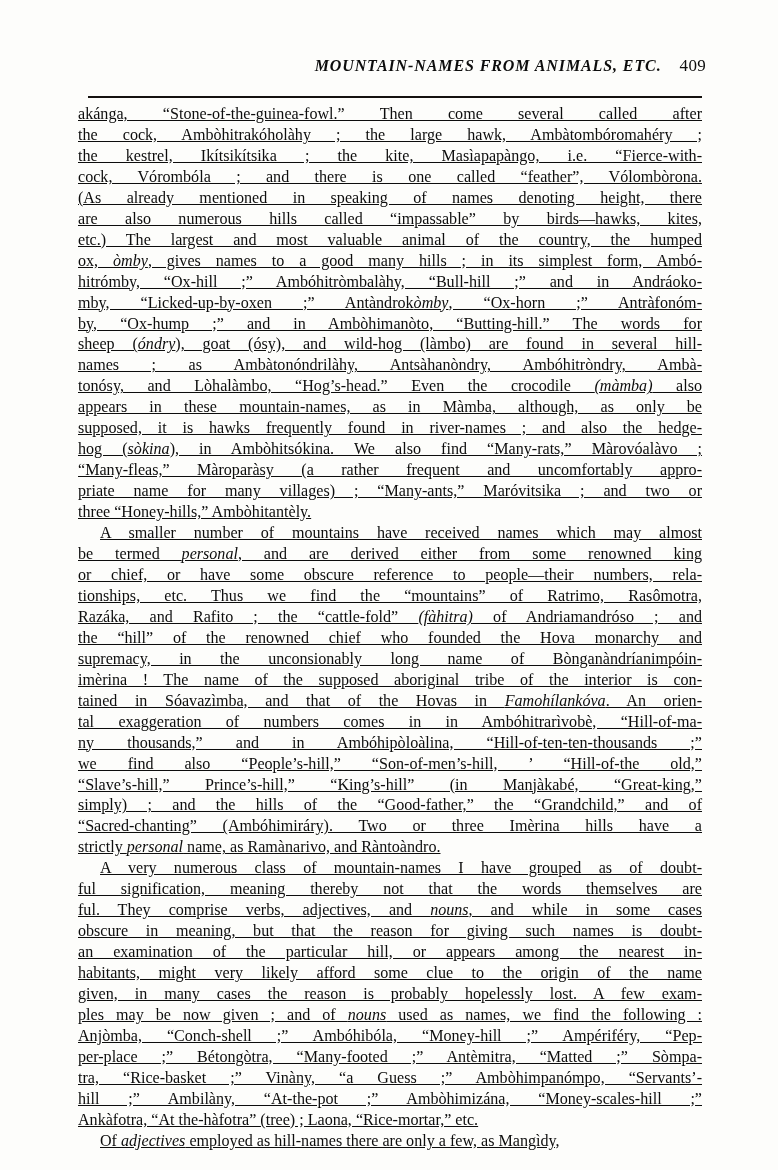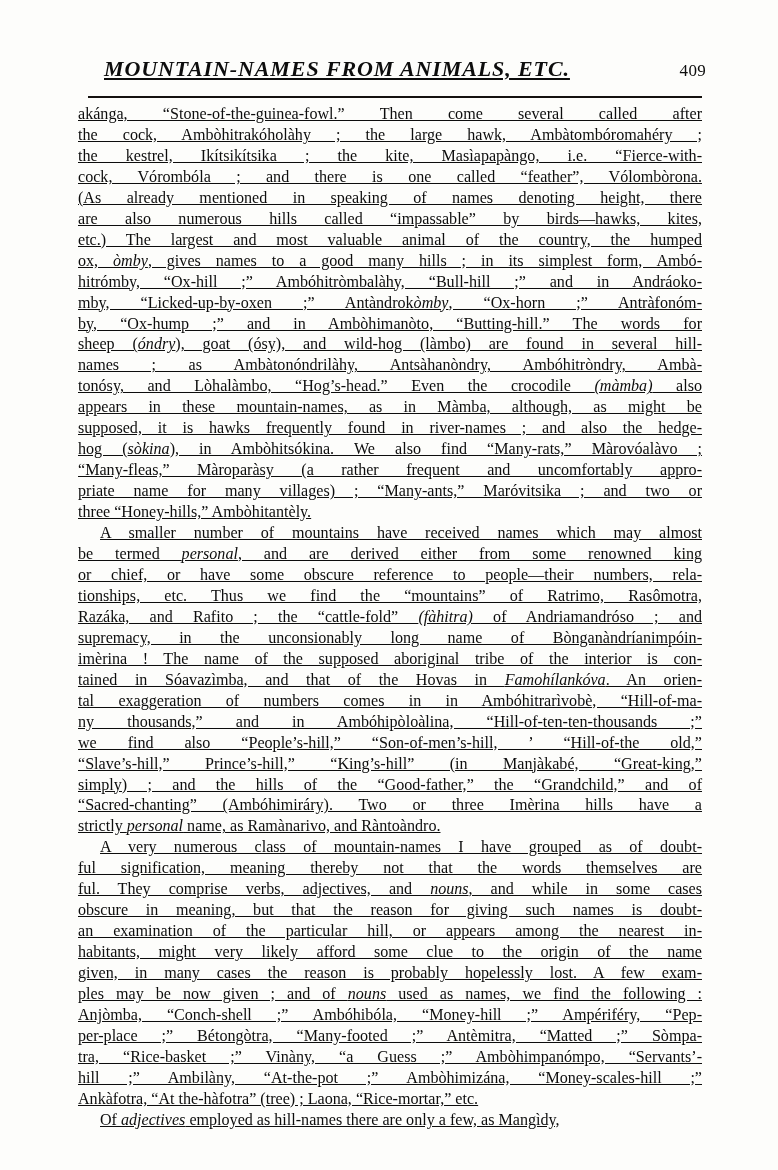--- a/index.html
+++ b/index.html
@@ -27,28 +27,27 @@
     left: 78px;
     right: 72px;
     top: 56px;
     height: 26px;
     display: flex;
     align-items: baseline;
     justify-content: flex-start;
   }
   .runhead-title {
     flex: 1 1 auto;
-    text-align: left;
+    text-align: right;
     font-style: italic;
     font-weight: bold;
-    font-size: 22px;
+    font-size: 16px;
     letter-spacing: 0.9px;
     white-space: nowrap;
     padding-left: 26px;
-    text-decoration: underline;
   }
   .runhead-folio {
     flex: 0 0 auto;
     font-size: 17px;
     font-weight: normal;
     letter-spacing: 0.3px;
     padding-left: 18px;
   }
   .rule {
     position: absolute;
@@ -113,33 +112,34 @@
         <span class="ln">(As  already mentioned  in  speaking  of  names  denoting  height, there</span>
         <span class="ln">are  also  numerous  hills  called  “impassable”  by  birds—hawks,  kites,</span>
         <span class="ln">etc.)   The largest and most valuable animal of the country, the  humped</span>
         <span class="ln">ox, <i>òmby</i>, gives names to a good many hills ;  in its simplest form, Ambó-</span>
         <span class="ln">hitrómby, “Ox-hill ;”  Ambóhitròmbalàhy, “Bull-hill ;” and in Andráoko-</span>
         <span class="ln">mby,  “Licked-up-by-oxen ;”  Antàndrok<i>òmby</i>,  “Ox-horn ;”  Antràfonóm-</span>
         <span class="ln">by, “Ox-hump ;”  and in Ambòhimanòto, “Butting-hill.”   The words for</span>
         <span class="ln">sheep (<i>óndry</i>),  goat (ósy), and wild-hog (làmbo) are found in several hill-</span>
         <span class="ln">names ;  as Ambàtonóndrilàhy,  Antsàhanòndry,  Ambóhitròndry,  Ambà-</span>
         <span class="ln">tonósy, and Lòhalàmbo, “Hog’s-head.”  Even the crocodile <i>(màmba)</i> also</span>
-        <span class="ln">appears  in  these  mountain-names, as in Màmba, although,  as might  be</span>
+        <span class="ln">appears  in  these  mountain-names, as in Màmba, although,  as only  be</span>
         <span class="ln">supposed, it is hawks frequently found in river-names ;  and also the hedge-</span>
         <span class="ln">hog (<i>sòkina</i>), in Ambòhitsókina.  We also find “Many-rats,” Màrovóalàvo ;</span>
         <span class="ln">“Many-fleas,”  Màroparàsy (a rather frequent and  uncomfortably appro-</span>
         <span class="ln">priate name for many villages) ;  “Many-ants,”  Maróvitsika ;  and two or</span>
         <span class="ln last">three “Honey-hills,”  Ambòhitantèly.</span>
       </p>
       <p class="para">
         <span class="ln indent">A smaller number of mountains have received names which may almost</span>
         <span class="ln">be termed <i>personal</i>,  and  are  derived  either  from some renowned king</span>
         <span class="ln">or chief, or have some obscure reference to people—their numbers, rela-</span>
         <span class="ln">tionships,  etc.   Thus we find the “mountains” of Ratrimo,  Rasômotra,</span>
         <span class="ln">Razáka, and Rafito ; the “cattle-fold” <i>(fàhitra)</i> of Andriamandróso ;  and</span>
+        <span class="ln">the “hill” of the renowned chief who founded the  Hova  monarchy  and</span>
         <span class="ln">supremacy,  in the unconsionably long  name  of  Bònganàndríanimpóin-</span>
         <span class="ln">imèrina !  The name of the supposed aboriginal tribe of the interior is con-</span>
         <span class="ln">tained  in Sóavazìmba, and  that of the Hovas in <i>Famohílankóva</i>.  An orien-</span>
         <span class="ln">tal exaggeration of numbers comes in  in  Ambóhitrarìvobè,  “Hill-of-ma-</span>
         <span class="ln">ny thousands,”  and  in  Ambóhipòloàlina,  “Hill-of-ten-ten-thousands ;”</span>
         <span class="ln">we  find  also  “People’s-hill,”  “Son-of-men’s-hill, ’  “Hill-of-the old,”</span>
         <span class="ln">“Slave’s-hill,” Prince’s-hill,” “King’s-hill” (in Manjàkabé, “Great-king,”</span>
         <span class="ln">simply) ; and the hills  of the “Good-father,”  the “Grandchild,” and  of</span>
         <span class="ln">“Sacred-chanting” (Ambóhimiráry).  Two  or three Imèrina hills have a</span>
         <span class="ln last">strictly <i>personal</i> name, as Ramànarivo, and Ràntoàndro.</span>

